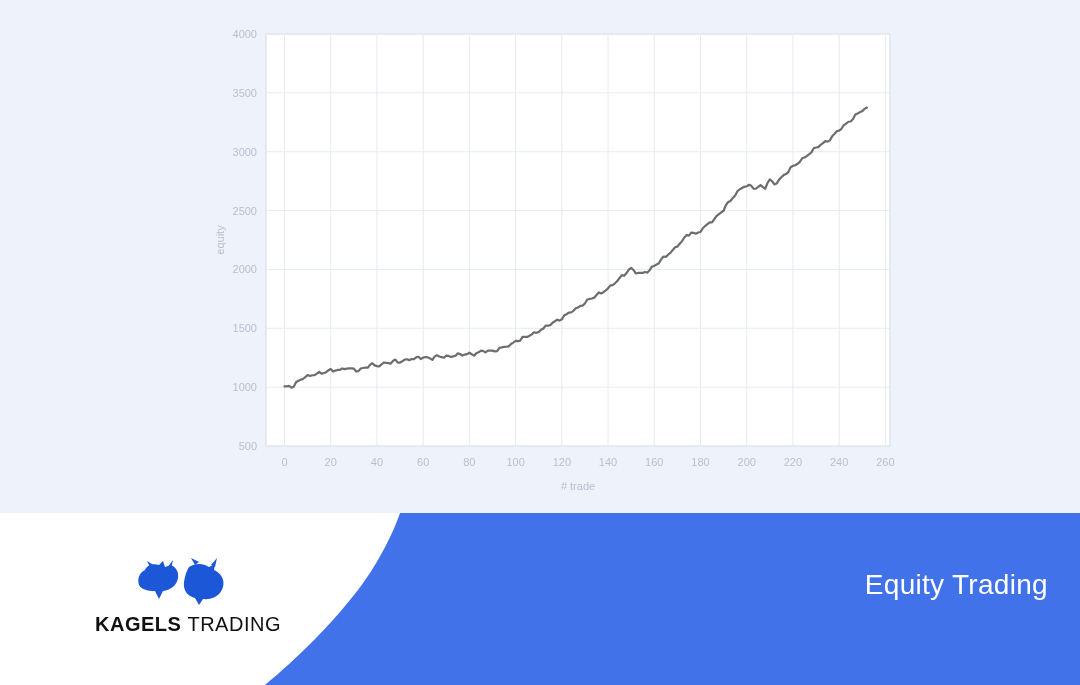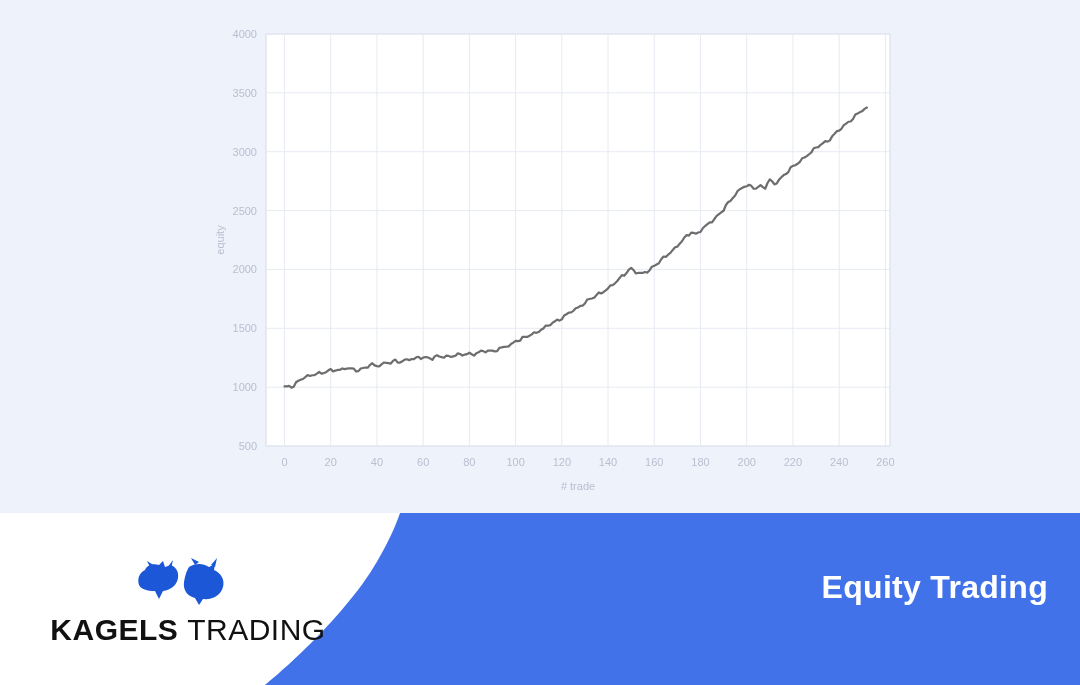--- a/index.html
+++ b/index.html
@@ -51,33 +51,33 @@
     display:flex;
     flex-direction:column;
     align-items:center;
   }
   #brand-logo{
     width:118px;height:52px;
     margin-bottom:6px;
   }
   #brand-text{
     font-family:"Liberation Sans", sans-serif;
-    font-size:30px;
+    font-size:20px;
     letter-spacing:0.5px;
     color:#111111;
     white-space:nowrap;
   }
   #brand-text .bold{font-weight:bold;}
   #brand-text .light{font-weight:normal;}
   #title{
     position:absolute;
     right:32px;top:56px;
     font-family:"Liberation Sans", sans-serif;
-    font-size:32px;
-    font-weight:bold;
+    font-size:28px;
+    font-weight:normal;
     color:#ffffff;
     letter-spacing:0.3px;
     white-space:nowrap;
   }
 </style>
 </head>
 <body>
 
 <div id="chart-area">
   <div id="plot-wrap">

